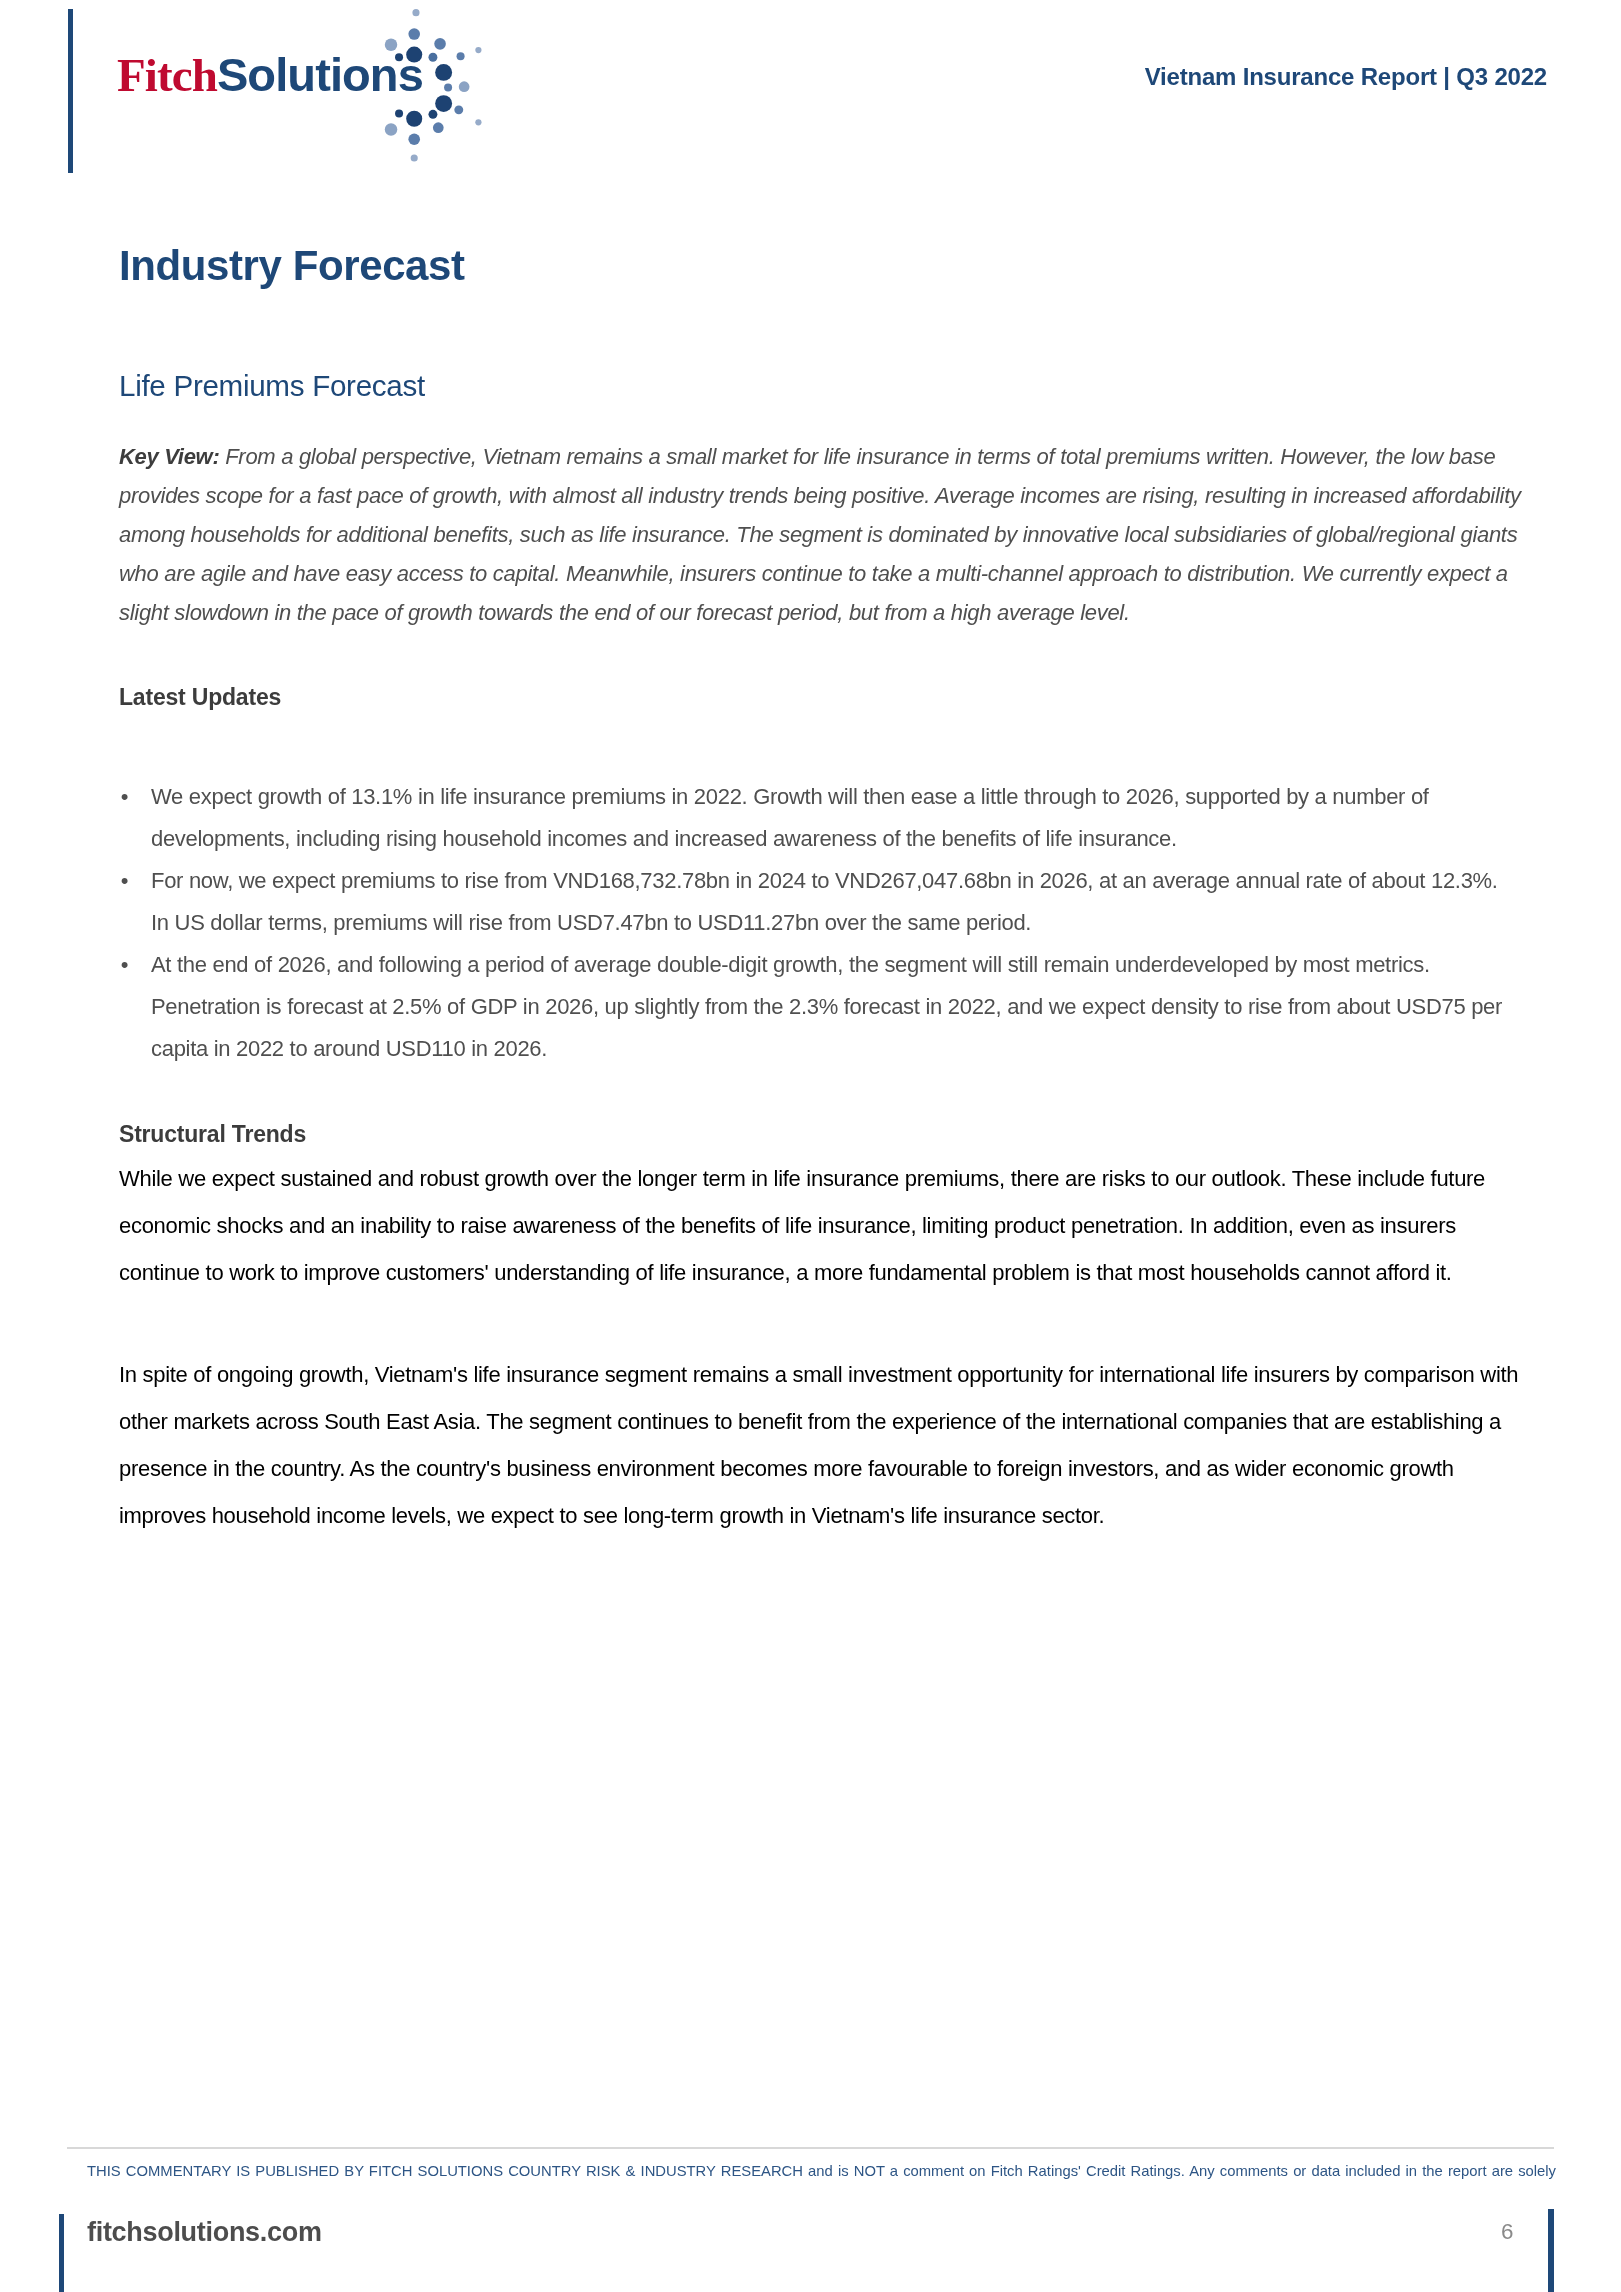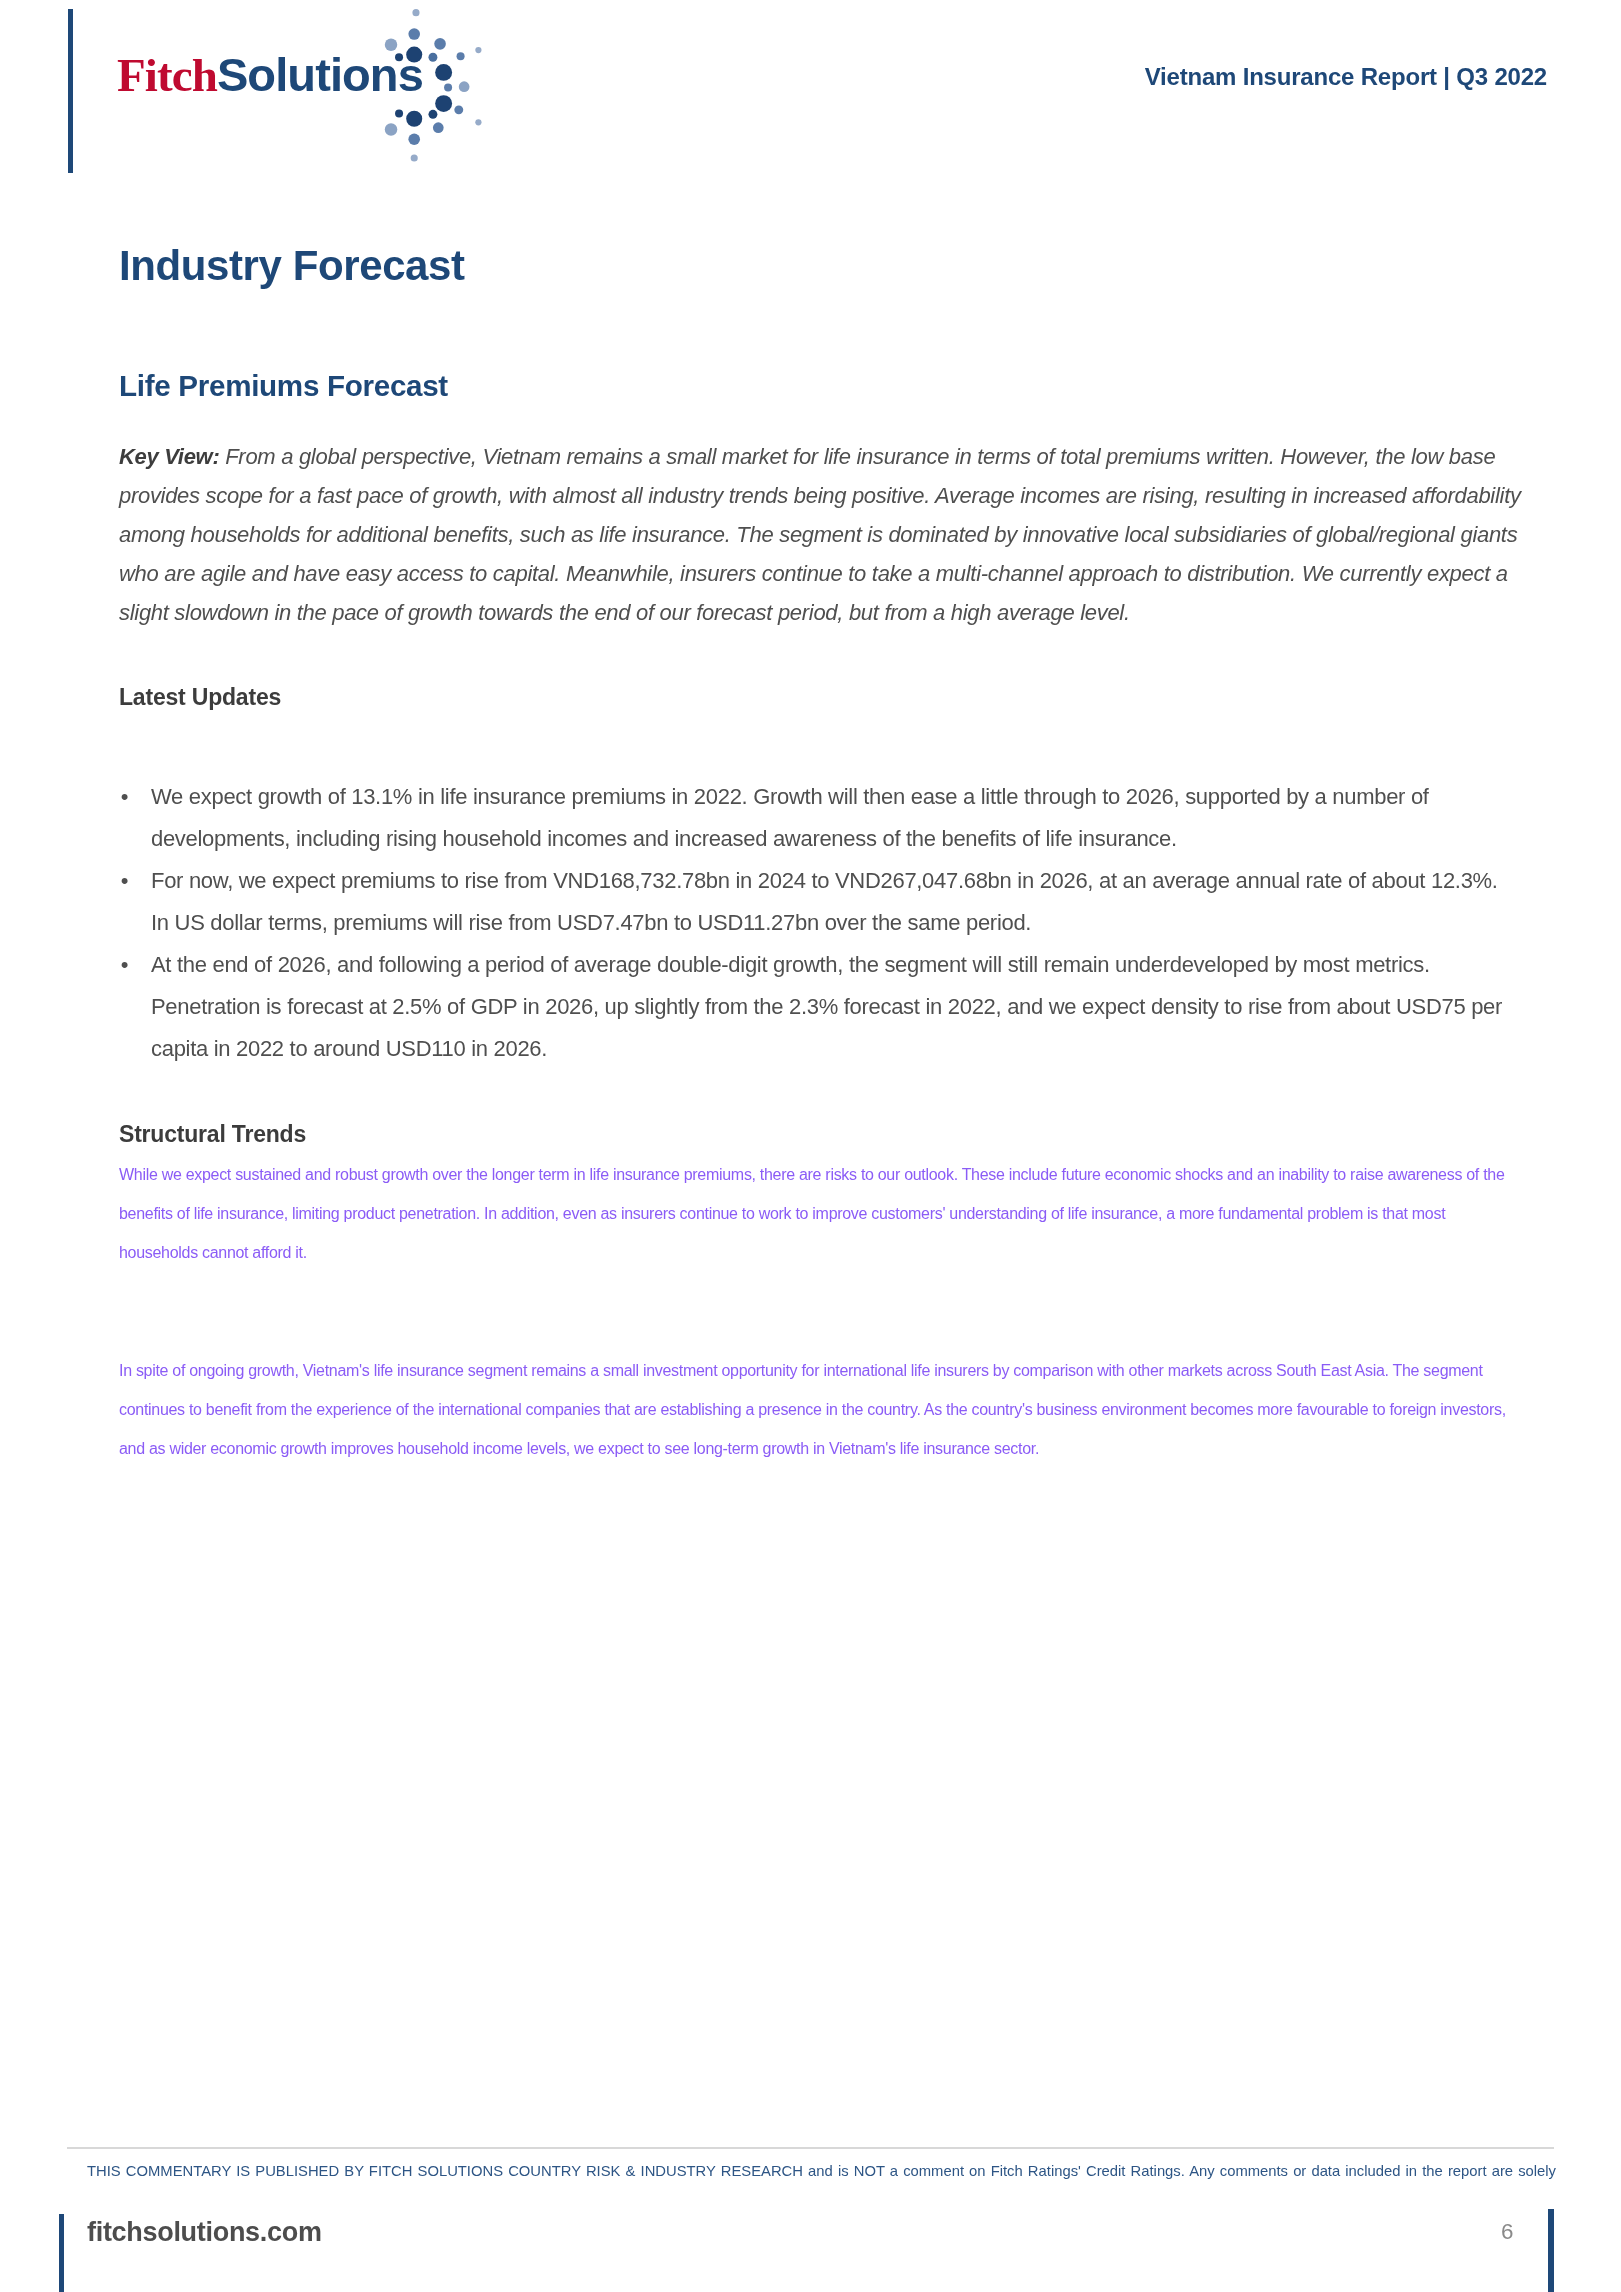--- a/index.html
+++ b/index.html
@@ -36,21 +36,21 @@
     letter-spacing:-0.2px;
   }
 
   
   .page-title {
     position:absolute; left:119px; top:242px;
     font-size:42px; font-weight:700; color:#1e4878; letter-spacing:-0.4px;
   }
   .section-title {
     position:absolute; left:119px; top:369px;
-    font-size:29.6px; font-weight:700; color:#1e4878; letter-spacing:-0.3px;
+    font-size:29.6px; font-weight:400; color:#1e4878; letter-spacing:-0.3px;
   }
   .key-view {
     position:absolute; left:119px; top:437px; width:1402px;
     font-size:22px; line-height:39px; font-style:italic; color:#4f4f4f;
     letter-spacing:-0.3px;
   }
   .key-view .kv-label { font-weight:700; color:#3d3d3d; }
   .sub-heading {
     font-size:23px; font-weight:700; color:#3c3c3c; letter-spacing:-0.2px;
   }
@@ -62,21 +62,21 @@
     font-size:22px; line-height:42px; color:#4f4f4f; letter-spacing:-0.3px;
   }
   .bullets li { position:relative; padding-left:32px; }
   .bullets li::before {
     content:"\2022";
     position:absolute; left:1.8px; top:0;
     color:#4f4f4f;
   }
   .body-para {
     position:absolute; left:119px; width:1402px;
-    font-size:16px; line-height:39px; color:#8b5cf6; letter-spacing:-0.3px;
+    font-size:22px; line-height:47px; color:#000000; letter-spacing:-0.3px;
   }
   .para-1 { top:1155px; }
   .para-2 { top:1351px; }
 
   
   .footer-rule {
     position:absolute; left:67px; top:2147px;
     width:1487px; height:1.8px; background:#d8d8d8;
   }
   .disclaimer {

